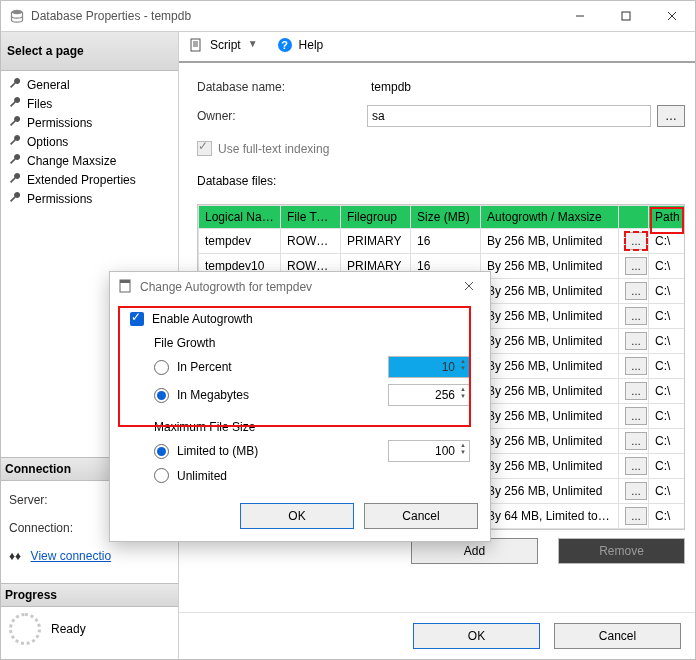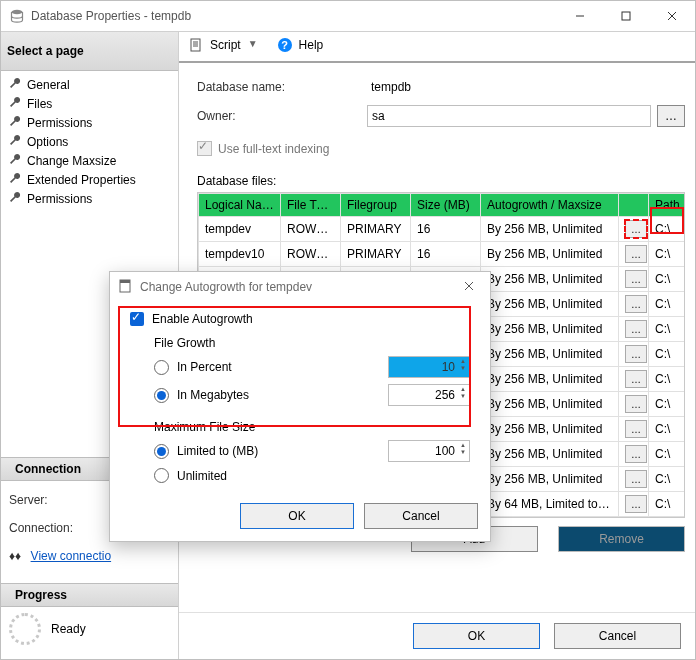--- a/index.html
+++ b/index.html
@@ -9,21 +9,21 @@
   .titlebar .title{flex:1}
   .winbtns{display:flex;align-self:stretch}
   .winbtn{width:46px;display:flex;align-items:center;justify-content:center;color:#333}
   .body{flex:1;display:flex;min-height:0}
   .left{width:178px;flex:0 0 178px;display:flex;flex-direction:column;border-right:1px solid #d0d0d0;box-sizing:border-box}
   .left .header{font-weight:600;background:linear-gradient(#e9e9e9,#d8d8d8);border-bottom:1px solid #bdbdbd;padding:12px 6px}
   .left .pages{flex:1;padding:4px 2px}
   .left .pageitem{display:flex;align-items:center;gap:6px;padding:2px 6px;cursor:default}
   .left .pageitem .wrench{color:#555}
   .left .conn{border-top:1px solid #bdbdbd}
-  .left .connhdr{font-weight:600;background:linear-gradient(#e9e9e9,#d8d8d8);border-bottom:1px solid #bdbdbd;padding:4px 14px}
+  .left .connhdr{font-weight:600;background:linear-gradient(#e9e9e9,#d8d8d8);border-bottom:1px solid #bdbdbd;padding:4px 4px}
   .left .connbody{padding:6px 8px;font-size:12px;color:#333}
   .left .connbody .row{margin:6px 0 14px}
   .left a{color:#0a57c2;text-decoration:underline}
   .left .connicon{color:#333;margin-right:6px;font-family:Arial}
   .left .progress{border-top:1px solid #bdbdbd}
   .left .progbody{display:flex;align-items:center;gap:10px;padding:6px 8px 14px}
   .spinner{width:26px;height:26px;border:3px dotted #c8c8c8;border-radius:50%}
   .right{flex:1;display:flex;flex-direction:column;min-width:0}
   .toolbar{display:flex;align-items:flex-start;gap:7px;padding:6px 10px;border-bottom:2px solid #a3a3a3}
   .toolbar .scripticon{color:#333}
@@ -39,21 +39,21 @@
   .chk .box::after{content:"✓";position:absolute;top:-3px;left:0;color:#888;font-size:12px}
   .gridwrap{border:1px solid #c8c8c8;background:#fff;overflow:hidden}
   table.grid{border-collapse:collapse;width:100%;table-layout:fixed}
   table.grid th,table.grid td{border:1px solid #e0e0e0;padding:3px 6px;text-align:left;white-space:nowrap;overflow:hidden;text-overflow:ellipsis;font-weight:normal;height:16px}
   table.grid th{background:#22c55e}
   .cellbtnwrap{text-align:center}
   .cellbtn{display:inline-flex;width:20px;height:16px;border:1px solid #aaa;background:#efefef;align-items:center;justify-content:center;font-size:10px}
   .hilite{outline:2px dashed #e11;outline-offset:-1px}
   .gridfooter{display:flex;justify-content:flex-end;gap:20px;margin-top:8px}
   .btn{min-width:85px;height:24px;border:1px solid #888;background:#efefef;display:inline-flex;align-items:center;justify-content:center;padding:0 20px;cursor:default}
-  .btn.disabled{color:#9a9a9a;border-color:#bbb;background:#0c4a6e}
+  .btn.disabled{color:#9a9a9a;border-color:#bbb;background:#404040}
   .dlgfooter{display:flex;justify-content:flex-end;gap:14px;padding:10px 14px;border-top:1px solid #e0e0e0}
   .btn.primary{border-color:#1a6fd4}
   
   .modal{position:absolute;left:108px;top:270px;width:380px;background:#fff;border:1px solid #bfbfbf;box-shadow:0 6px 18px rgba(0,0,0,.25);z-index:30}
   .modal .mtitle{display:flex;align-items:center;gap:8px;padding:6px 8px;color:#6b6b6b}
   .modal .mtitle .close{margin-left:auto;color:#555;padding:2px 8px}
   .modal .mbody{padding:10px 20px 6px}
   .modal .section{margin:8px 0 6px 8px}
   .modal label.rad{display:flex;align-items:center;gap:8px;margin:6px 0}
   input.spin{width:64px;height:18px;border:1px solid #bdbdbd;text-align:right;padding-right:14px;font:inherit;background:#fff;position:relative}
@@ -197,21 +197,21 @@
         <div class="formrow">
           <span class="lbl">Owner:</span>
           <input class="text" value="sa" style="">
           <div class="browsebtn">…</div>
         </div>
         <div class="chk">
           <span class="box"></span>
           <span>Use full-text indexing</span>
         </div>
 
-        <div style="margin-bottom:4px">Database files:</div>
+        <div style="margin-bottom:16px">Database files:</div>
         <div class="gridwrap">
           <table class="grid" id="grid">
             <colgroup>
               <col style="width:82px">
                 <col style="width:60px">
                 <col style="width:70px">
                 <col style="width:70px">
                 <col style="width:138px">
                 <col style="width:30px">
                 <col style="width:40px">

